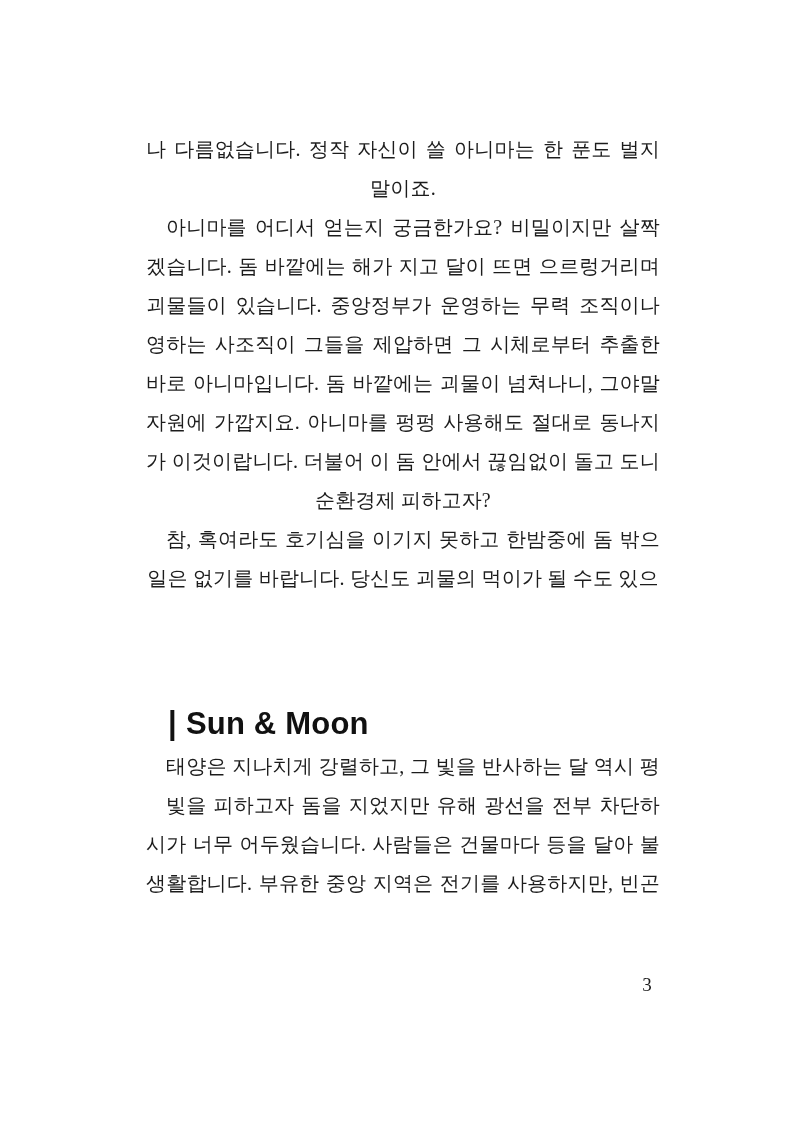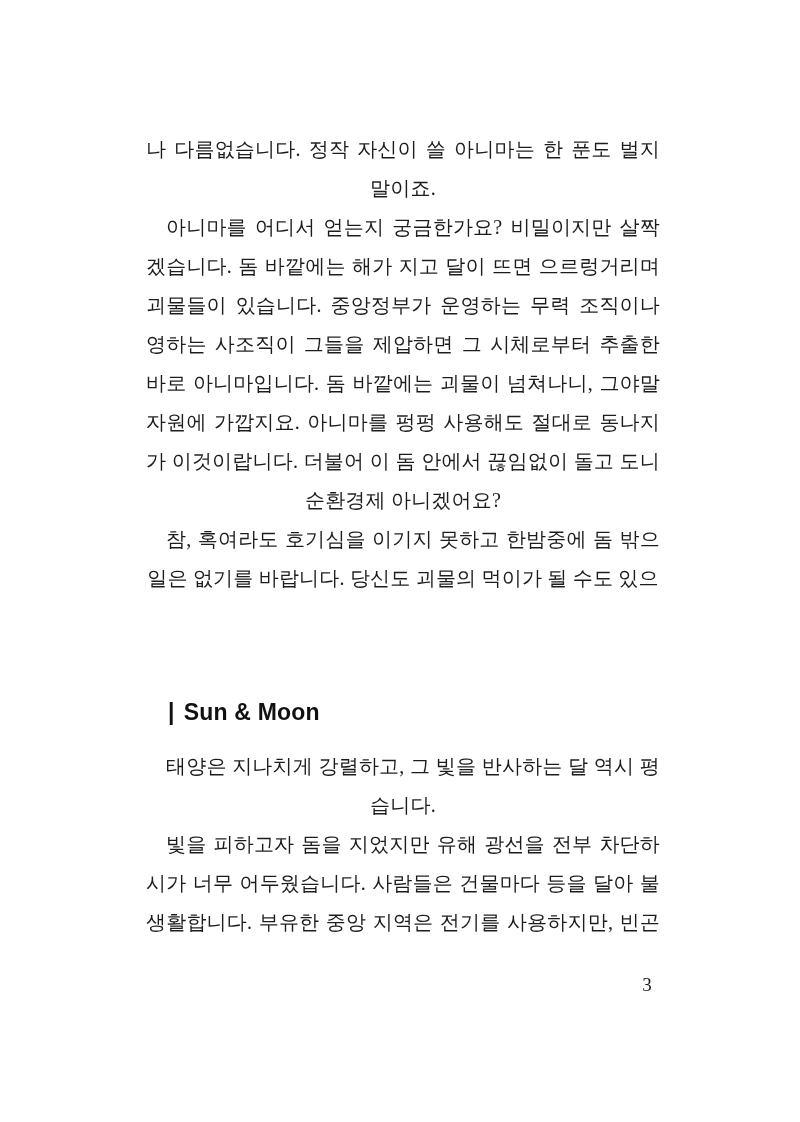--- a/index.html
+++ b/index.html
@@ -37,21 +37,21 @@
   }
   .ind {
     text-indent: 20px;
   }
   .heading {
     position: absolute;
     left: 168px;
     top: 680px;
     font-family: "Liberation Sans", "DejaVu Sans", sans-serif;
     font-weight: 600;
-    font-size: 23px;
+    font-size: 31px;
     color: #111111;
     letter-spacing: 0.2px;
     white-space: nowrap;
   }
   .heading .bar {
     display: inline-block;
     margin-right: 9px;
     transform: scaleY(1.05);
   }
   .page-number {
@@ -72,32 +72,31 @@
   <div class="textblock sec1">
     <div class="ln j">나 다름없습니다. 정작 자신이 쓸 아니마는 한 푼도 벌지 못하면서</div>
     <div class="ln">말이죠.</div>
     <div class="ln j ind">아니마를 어디서 얻는지 궁금한가요? 비밀이지만 살짝 알려드리</div>
     <div class="ln j">겠습니다. 돔 바깥에는 해가 지고 달이 뜨면 으르렁거리며 침 흘리는</div>
     <div class="ln j">괴물들이 있습니다. 중앙정부가 운영하는 무력 조직이나 회사가 운</div>
     <div class="ln j">영하는 사조직이 그들을 제압하면 그 시체로부터 추출한 에너지가</div>
     <div class="ln j">바로 아니마입니다. 돔 바깥에는 괴물이 넘쳐나니, 그야말로 무한한</div>
     <div class="ln j">자원에 가깝지요. 아니마를 펑펑 사용해도 절대로 동나지 않는 이유</div>
     <div class="ln j">가 이것이랍니다. 더불어 이 돔 안에서 끊임없이 돌고 도니 그야말로</div>
-    <div class="ln">순환경제 아니겠어요?</div>
+    <div class="ln">순환경제 피하고자?</div>
     <div class="ln j ind">참, 혹여라도 호기심을 이기지 못하고 한밤중에 돔 밖으로 나가는</div>
     <div class="ln">일은 없기를 바랍니다. 당신도 괴물의 먹이가 될 수도 있으니까요.</div>
   </div>
 
   <h2 class="heading">
     <span class="bar">|</span><span>Sun &amp; Moon</span>
   </h2>
 
   <div class="textblock sec2">
     <div class="ln j ind">태양은 지나치게 강렬하고, 그 빛을 반사하는 달 역시 평범하지 않</div>
-    <div class="ln">습니다.</div>
     <div class="ln j ind">빛을 피하고자 돔을 지었지만 유해 광선을 전부 차단하고 나니 도</div>
     <div class="ln j">시가 너무 어두웠습니다. 사람들은 건물마다 등을 달아 불을 밝혀</div>
     <div class="ln j">생활합니다. 부유한 중앙 지역은 전기를 사용하지만, 빈곤한 변경 지</div>
   </div>
 
   <div class="page-number">3</div>
 
 </div>
 
 </body></html>

